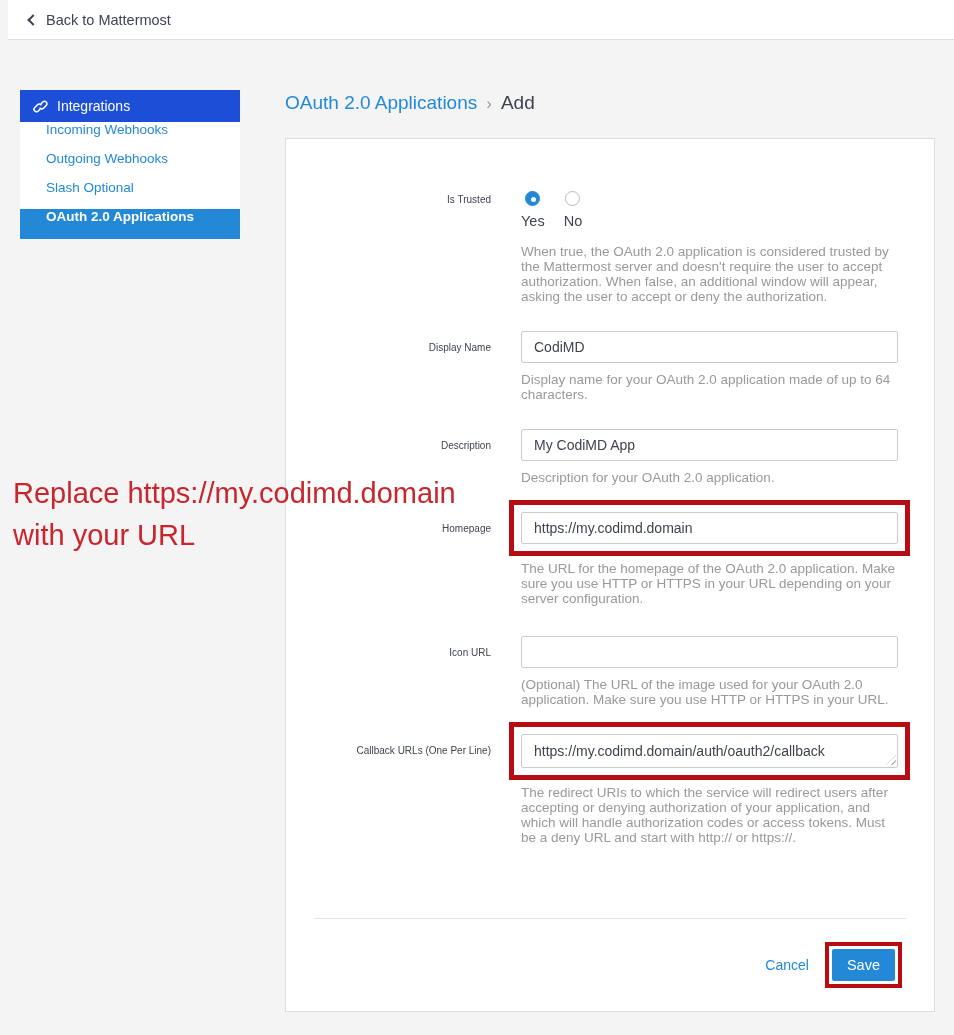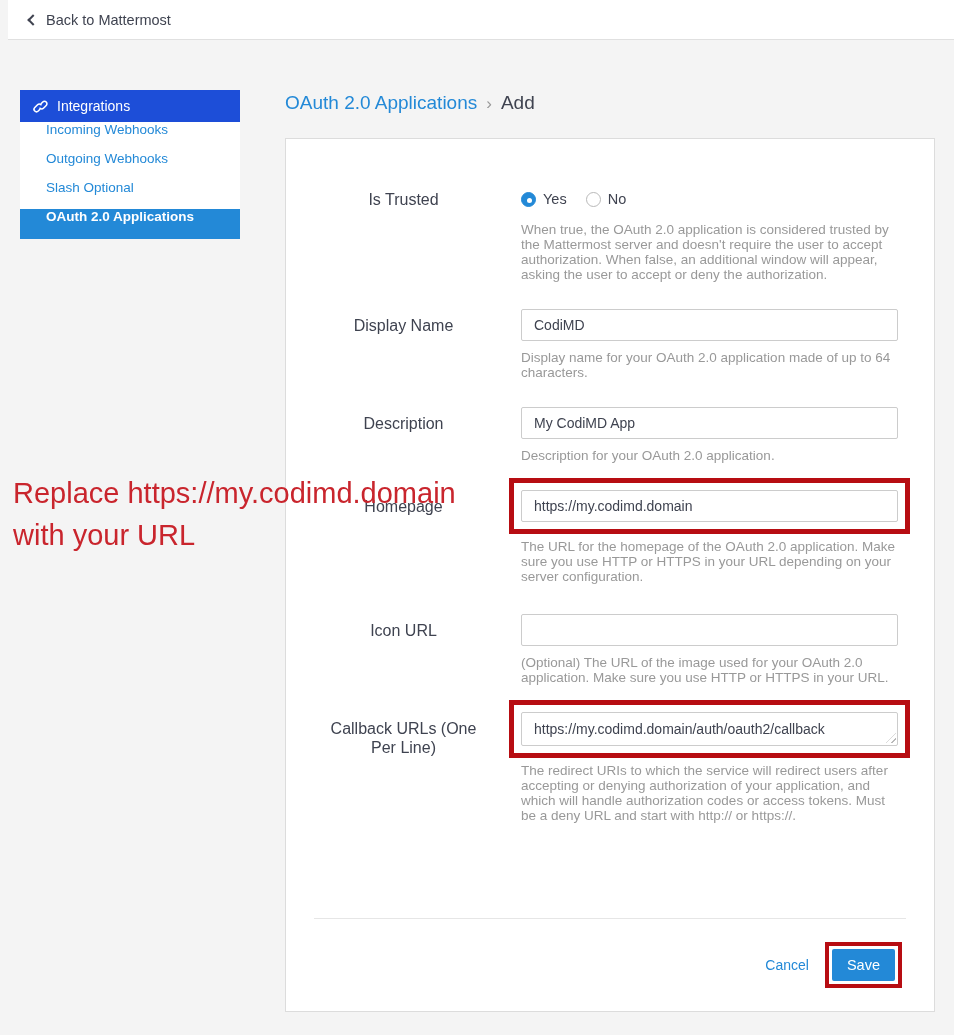--- a/index.html
+++ b/index.html
@@ -47,37 +47,37 @@
   .crumb-current { color:#3f4350; }
 
   
   .panel {
     position:absolute; left:285px; top:138px; width:650px; height:874px;
     background:#ffffff; border:1px solid #dcdcdc;
   }
   .panel-body { padding-top:50px; }
   .form-row { display:flex; padding-left:30px; margin-bottom:27px; }
   .row-label {
-    width:175px; flex-shrink:0; text-align:center; font-size:16px; color:#3f4350;
+    width:175px; flex-shrink:0; text-align:right; font-size:10px; color:#3f4350;
     padding-top:7px; line-height:19px;
   }
   .row-label.radio-label { padding-top:1px; }
   .row-control { margin-left:30px; width:377px; }
 
   .text-input {
     width:377px; height:32px; border:1px solid #cccccc; border-radius:2px;
     padding:0 12px; font-size:14px; color:#3f4350; background:#ffffff; outline:none;
     font-family:"Liberation Sans", sans-serif;
   }
   .help { margin-top:9px; font-size:13.5px; color:#999999; line-height:15px; }
   .help.radio-help { margin-top:15px; }
 
   
   .radio-group { display:flex; align-items:center; gap:19px; padding-top:2px; }
-  .radio-option { display:flex; align-items:center; gap:7px; font-size:14.5px; color:#3f4350; cursor:pointer; }
+  .radio-option { display:flex; align-items:center; gap:7px; font-size:14.5px; color:#3f4350; cursor:pointer;flex-direction:column; }
   .radio-circle {
     width:15px; height:15px; border-radius:50%; border:1px solid #b9b9b9; background:#fff;
     display:inline-block; position:relative;
   }
   .radio-circle.selected { background:#2389d7; border-color:#2389d7; }
   .radio-circle.selected::after {
     content:""; position:absolute; left:5px; top:5px; width:5px; height:5px;
     border-radius:50%; background:#ffffff;
   }
 

